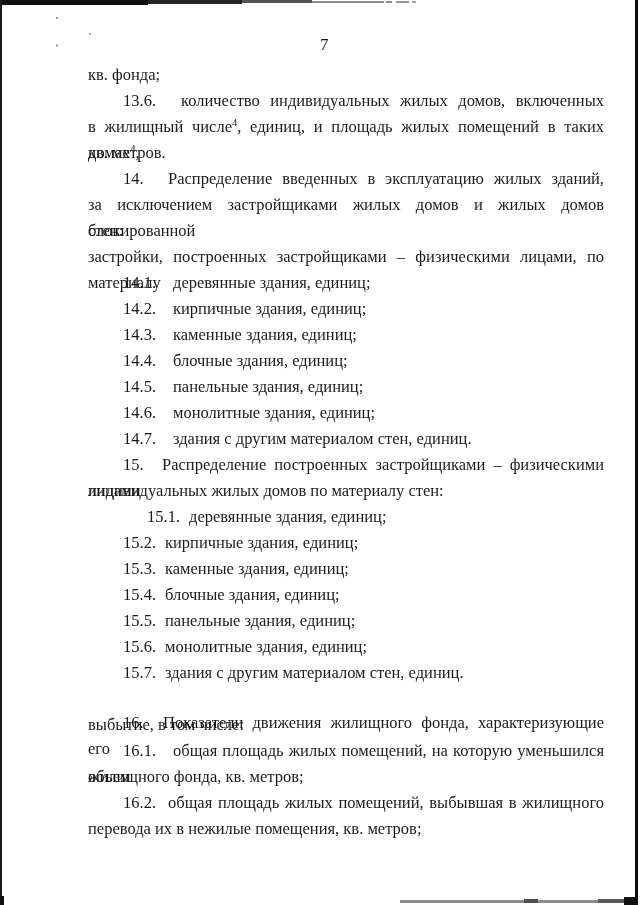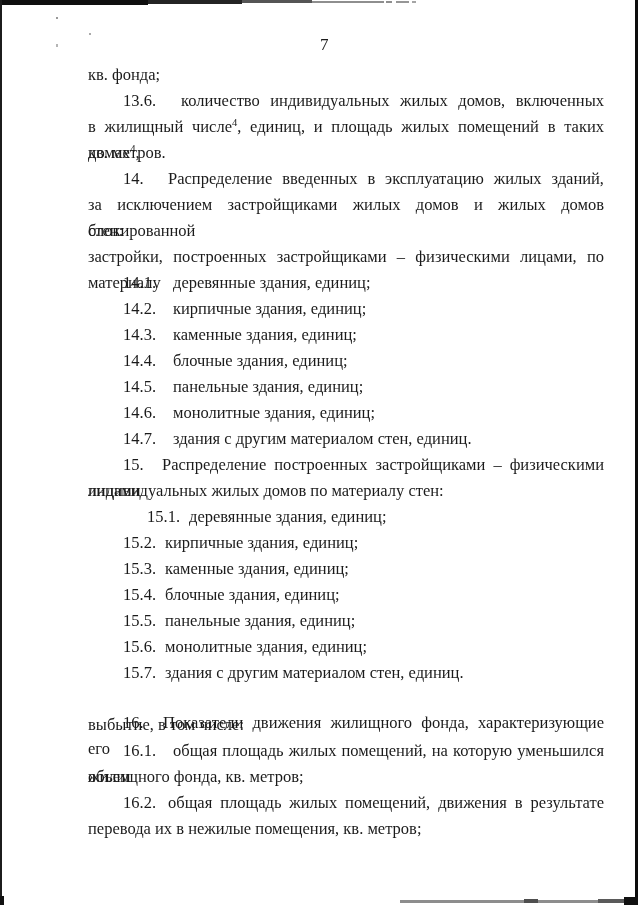--- a/index.html
+++ b/index.html
@@ -122,17 +122,17 @@
       <div class="line ind"><span class="num" style="width: 42px;">15.2.</span><span>кирпичные здания, единиц;</span></div>
       <div class="line ind"><span class="num" style="width: 42px;">15.3.</span><span>каменные здания, единиц;</span></div>
       <div class="line ind"><span class="num" style="width: 42px;">15.4.</span><span>блочные здания, единиц;</span></div>
       <div class="line ind"><span class="num" style="width: 42px;">15.5.</span><span>панельные здания, единиц;</span></div>
       <div class="line ind"><span class="num" style="width: 42px;">15.6.</span><span>монолитные здания, единиц;</span></div>
       <div class="line ind"><span class="num" style="width: 42px;">15.7.</span><span>здания с другим материалом стен, единиц.</span></div>
       <div class="line ind just"><span class="num" style="width: 40px; margin-top: 24px;">16.</span><span>Показатели движения жилищного фонда, характеризующие его</span></div>
       <div class="line"><span>выбытие, в том числе:</span></div>
       <div class="line ind just"><span class="num" style="width: 50px;">16.1.</span><span>общая площадь жилых помещений, на которую уменьшился объем</span></div>
       <div class="line"><span>жилищного фонда, кв. метров;</span></div>
-      <div class="line ind just"><span class="num" style="width: 45px; font-family: Liberation Serif, serif;">16.2.</span><span>общая площадь жилых помещений, движения в результате</span></div>
+      <div class="line ind just"><span class="num" style="width: 45px; font-family: Liberation Serif, serif;">16.2.</span><span>общая площадь жилых помещений, выбывшая в жилищного</span></div>
       <div class="line"><span>перевода их в нежилые помещения, кв. метров;</span></div>
     </div>
 
 </div>
 
 </body></html>

